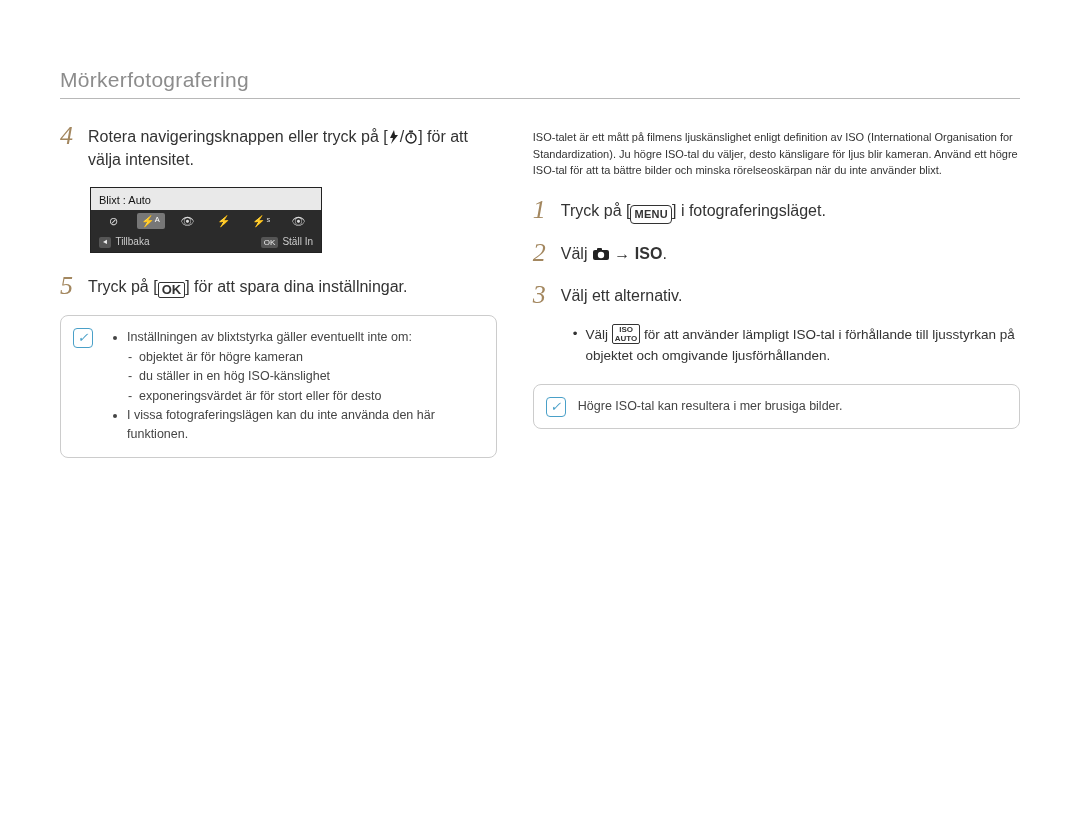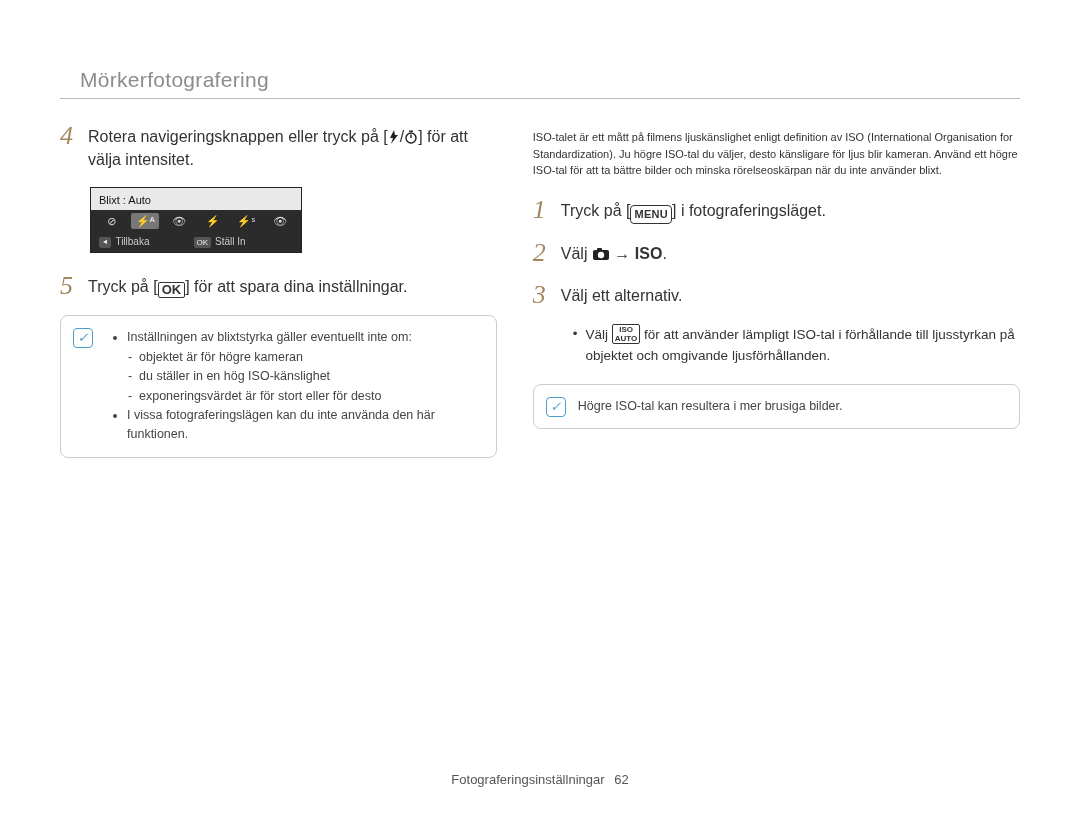--- a/index.html
+++ b/index.html
@@ -8,21 +8,21 @@
     width: 1080px;
     height: 815px;
     padding: 68px 60px 0 60px;
     position: relative;
   }
   .header-title {
     font-size: 21px;
     font-weight: 300;
     color: #8c8c8c;
     letter-spacing: 0.3px;
-    margin-left: 20px;
+    margin-left: 0;
   }
   .divider {
     border: none;
     border-top: 1px solid #b8b8b8;
     margin-top: 6px;
   }
   .columns {
     display: flex;
     margin-top: 24px;
   }
@@ -84,21 +84,21 @@
     border: 1px solid #333;
     border-radius: 2px;
     padding: 0 2px;
     line-height: 9px;
     display: inline-block;
     text-align: center;
   }
 
   
   .screen {
-    width: 212px;
+    width: 232px;
     margin: 10px 0 20px 30px;
     border: 1px solid #222;
     background: #e9e9e9;
     font-size: 11px;
     position: relative;
   }
   .screen-top {
     padding: 6px 8px 4px 8px;
     font-size: 11px;
     color: #111;
@@ -156,20 +156,21 @@
   }
   .silhouette {
     position: absolute;
     right: 46px; bottom: 0;
     width: 60px; height: 92px;
     opacity: 0.35;
   }
   .screen-bottom {
     background: #2b2b2b;
     display: flex;
+    justify-content: space-between;
     padding: 4px 8px;
     font-size: 10px;
     color: #ccc;
     gap: 44px;
   }
   .screen-bottom .btn {
     background: #555;
     color: #eee;
     font-size: 8px;
     padding: 1px 3px;
@@ -343,17 +344,13 @@
         </span>
       </div>
 
       <div class="note-box" style="margin-top:18px;">
         <div class="info-icon">✓</div>
         <span>Högre ISO-tal kan resultera i mer brusiga bilder.</span>
       </div>
     </div>
   </div>
 
-  <div class="footer">
-    <span>Fotograferingsinställningar</span>
-    <span class="pn">62</span>
-  </div>
 </div>
 
 </body></html>

